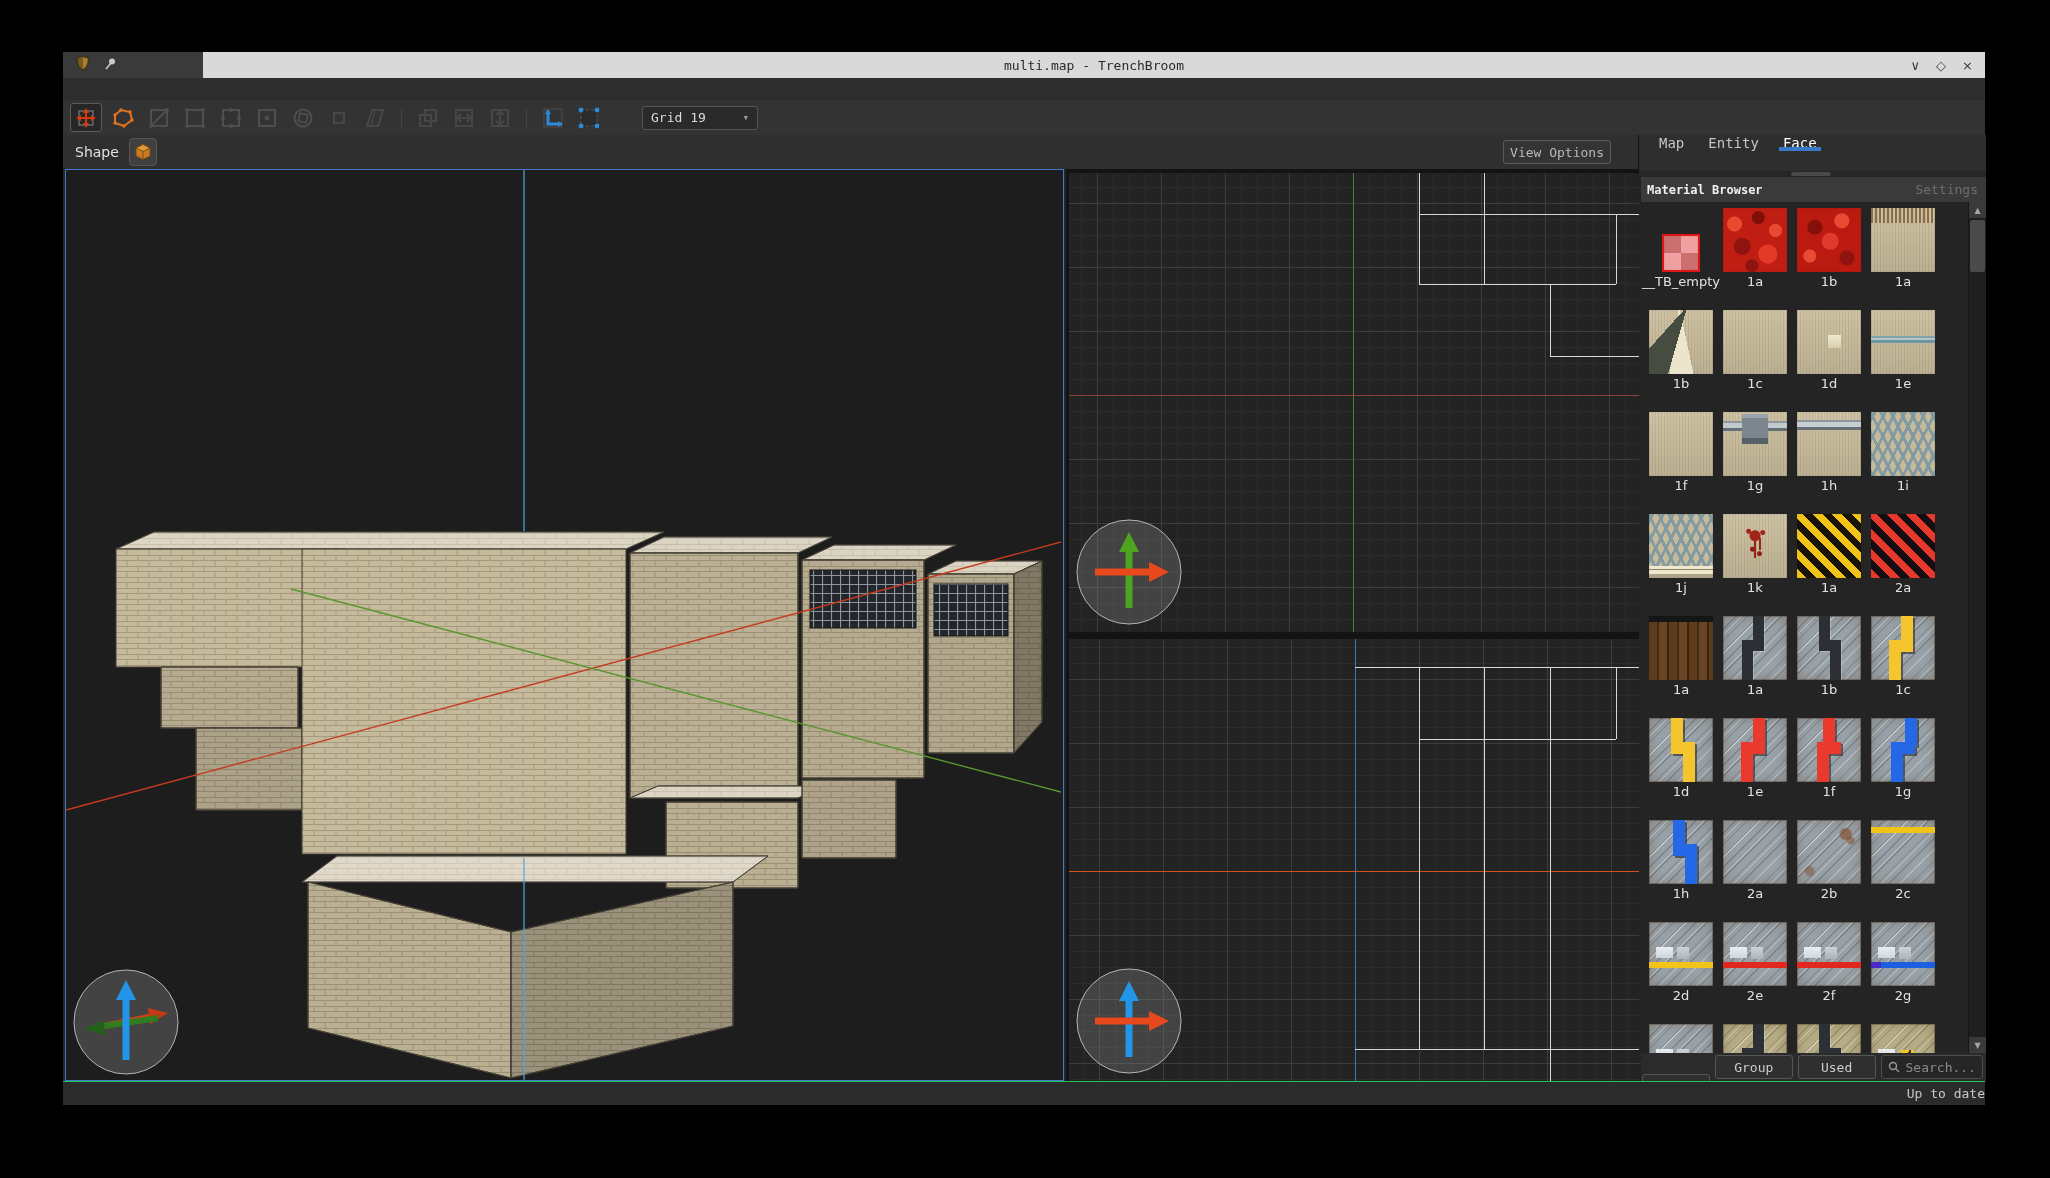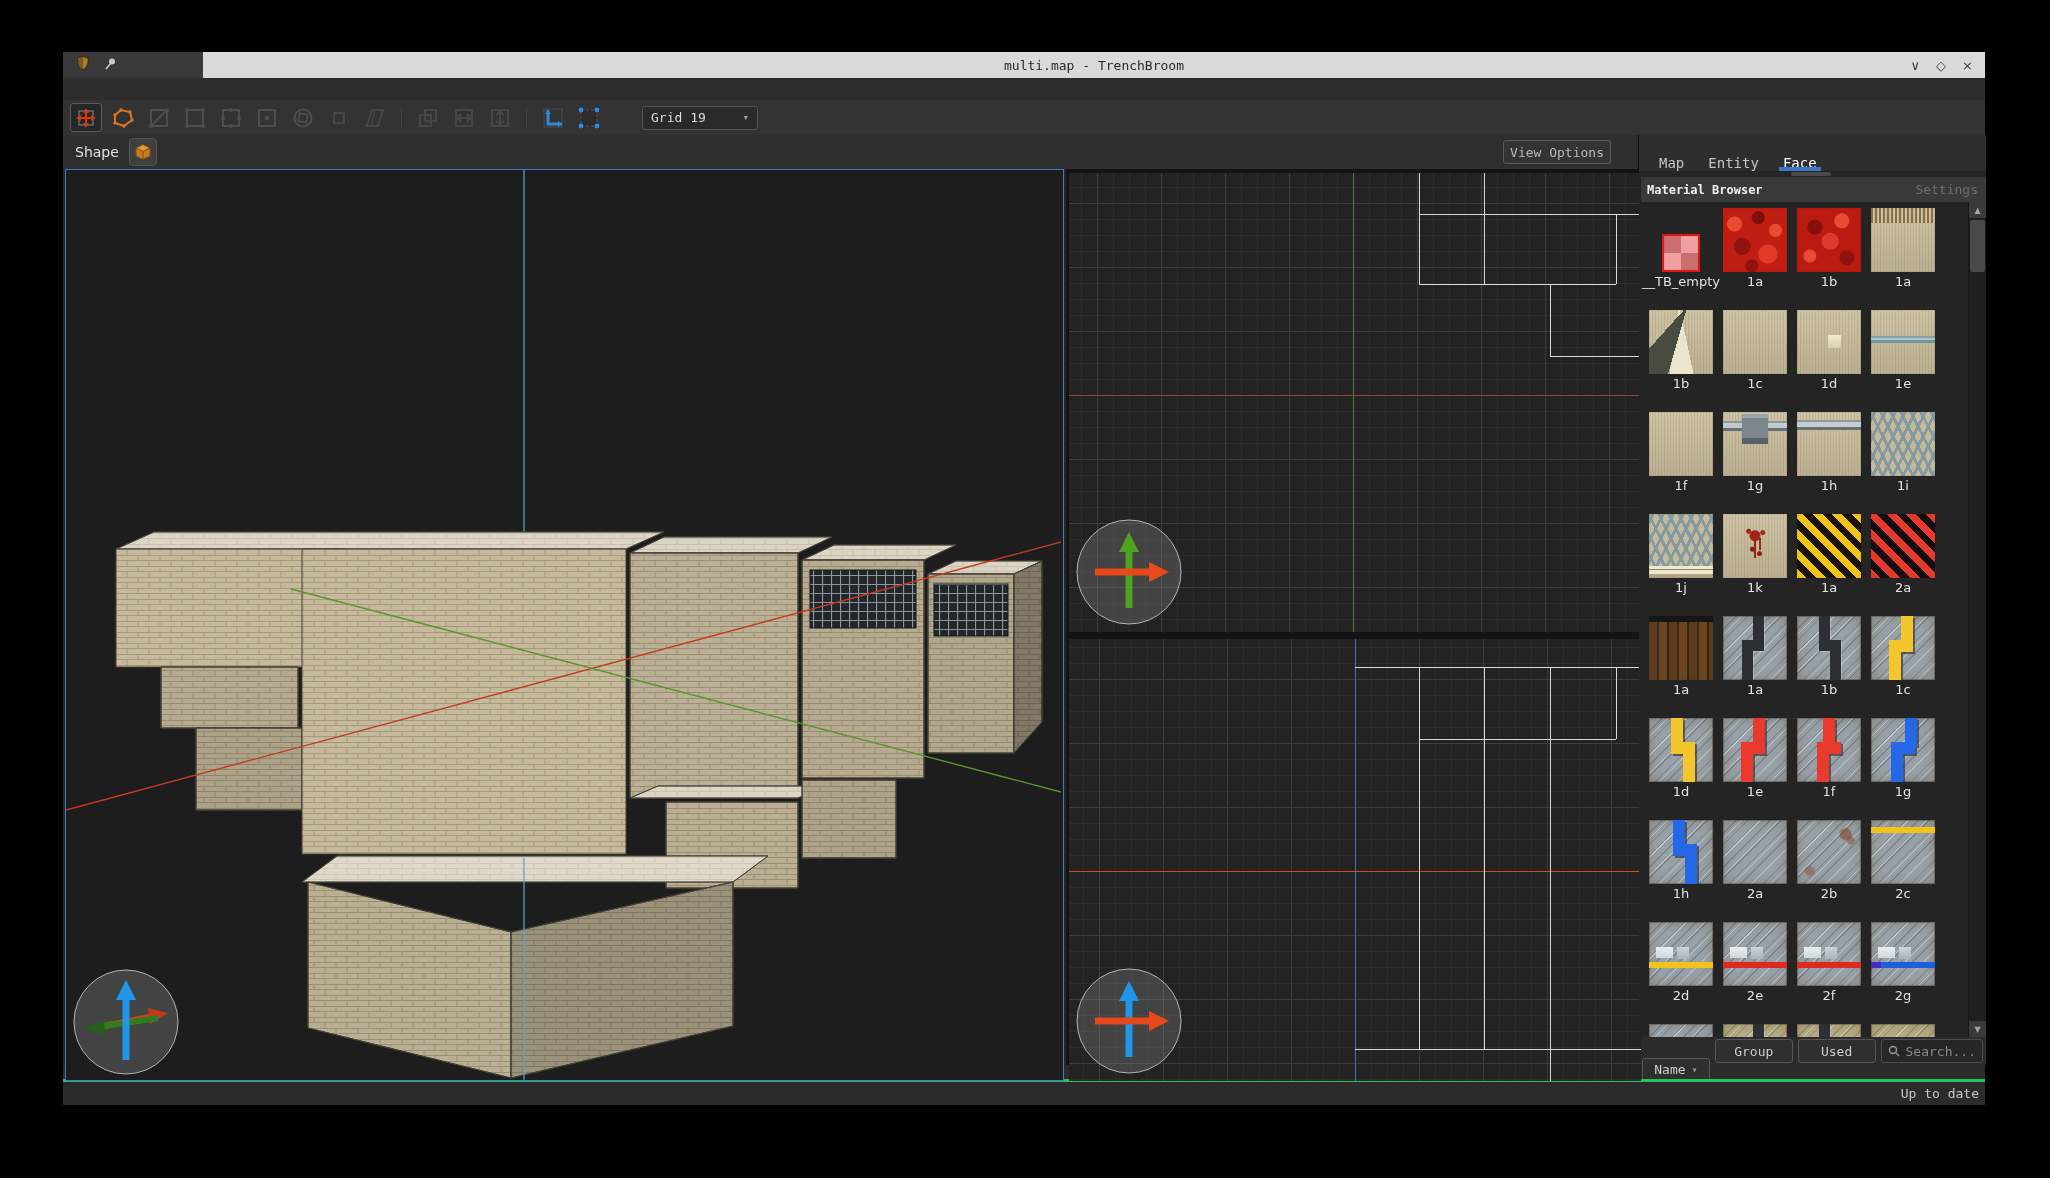--- a/index.html
+++ b/index.html
@@ -58,21 +58,21 @@
           linear-gradient(to bottom,#3d3d3d 1px,transparent 1px),
           linear-gradient(to right,#2c2c2c 1px,transparent 1px),
           linear-gradient(to bottom,#2c2c2c 1px,transparent 1px);
         background-size:64px 64px,64px 64px,16px 16px,16px 16px;}
   .vp2d.top{top:4px;height:459px;background-position:28px 0,0 30px,12px 0,0 14px;}
   .vp2d.bot{top:470px;height:442px;background-position:30px 0,0 40px,14px 0,0 8px;}
   .vp2d svg.lines{position:absolute;left:0;top:0;}
 
   
   .panel{width:347px;background:#2b2b2b;display:flex;flex-direction:column;border-left:1px solid #121212;flex:none;}
-  .tabs{height:36px;background:#2e2e2e;display:flex;align-items:flex-end;padding-left:8px;flex:none;
+  .tabs{height:36px;background:#2e2e2e;display:flex;align-items:flex-start;padding-left:8px;flex:none;
         font-family:"DejaVu Sans Mono",monospace;font-size:14px;}
   .tab{padding:0 12px;display:flex;align-items:center;color:#c4c4c4;position:relative;}
   .tab.active{color:#ffffff;}
   .tab.active::after{content:"";position:absolute;left:8px;right:8px;bottom:0;height:4px;background:#3a78c8;}
   .grip-row{height:6px;background:#262626;position:relative;flex:none;}
   .grip{position:absolute;left:152px;top:1px;width:40px;height:4px;background:#4a4a4a;border-radius:2px;}
   .mb-header{height:25px;background:#3a3a3a;display:flex;align-items:center;justify-content:space-between;
              padding:0 8px;flex:none;font-family:"DejaVu Sans Mono",monospace;}
   .mb-title{font-size:12px;font-weight:bold;color:#f0f0f0;}
   .mb-settings{font-size:13px;color:#6e6e6e;}
@@ -94,23 +94,23 @@
 
   .filter{height:28px;background:#2b2b2b;display:flex;align-items:center;gap:5px;padding:0 3px;flex:none;
           font-family:"DejaVu Sans Mono",monospace;font-size:13px;color:#cccccc;}
   .fbtn{height:22px;background:#2f2f2f;border:1px solid #565656;border-radius:3px;display:flex;
         align-items:center;justify-content:center;gap:6px;}
   .fbtn.name{width:66px;margin-top:37px;} .fbtn.group{width:76px;} .fbtn.used{width:76px;}
   .fbtn .arrow{color:#999;font-size:10px;}
   .searchbox{flex:1;height:22px;background:#262626;border:1px solid #4c4c4c;border-radius:3px;display:flex;
              align-items:center;padding:0 6px;gap:6px;color:#8a8a8a;}
 
-  .statusbar{height:23px;background:#2b2b2b;border-top:3px solid #22c55e;display:flex;align-items:center;
-             justify-content:flex-end;padding-right:6px;flex:none;
-             font-family:"DejaVu Sans Mono",monospace;font-size:13px;color:#c8c8c8;margin-top:14px;}
+  .statusbar{height:23px;background:#2b2b2b;border-top:1px solid #22c55e;display:flex;align-items:center;
+             justify-content:flex-end;flex:none;
+             font-family:"DejaVu Sans Mono",monospace;font-size:13px;color:#c8c8c8;}
 
   
   .tile.empty{width:38px;height:38px;border:2px solid #e01616;box-sizing:border-box;
     background:conic-gradient(#f0a0a0 0 25%,#cc6f6f 0 50%,#f0a0a0 0 75%,#cc6f6f 0);}
   .tile.lava-red-1{background:
     radial-gradient(circle at 18% 25%,#e84a32 0 7px,transparent 8px),
     radial-gradient(circle at 55% 15%,#7e0e08 0 6px,transparent 7px),
     radial-gradient(circle at 82% 35%,#e84a32 0 6px,transparent 7px),
     radial-gradient(circle at 30% 60%,#8f1410 0 8px,transparent 9px),
     radial-gradient(circle at 70% 72%,#e33a28 0 9px,transparent 10px),

